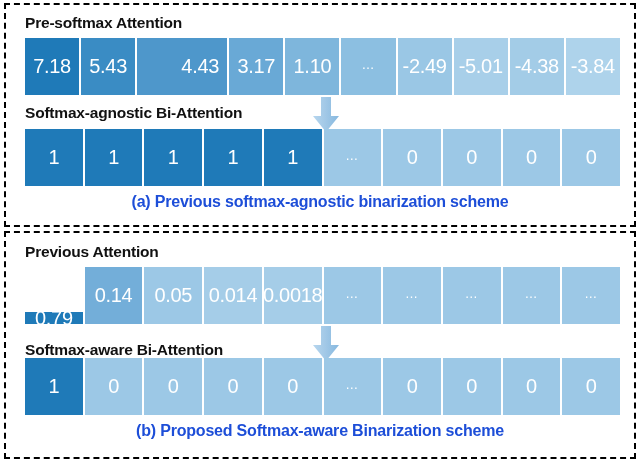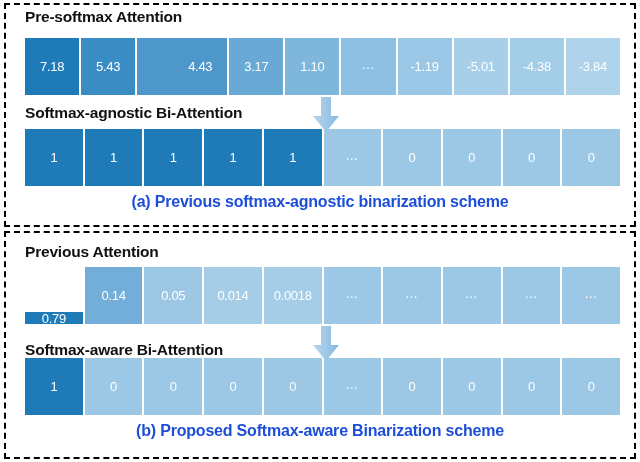--- a/index.html
+++ b/index.html
@@ -54,21 +54,21 @@
     width: 595px;
     height: 57px;
     gap: 2px;
   }
   .cell {
     flex: 1 1 0;
     display: flex;
     align-items: center;
     justify-content: center;
     color: #ffffff;
-    font-size: 13px;
+    font-size: 20px;
     font-weight: normal;
     letter-spacing: -0.3px;
     white-space: nowrap;
     overflow: hidden;
   }
   .cell.dots {
     font-size: 13px;
     letter-spacing: 1px;
     padding-bottom: 4px;
   }
@@ -84,21 +84,21 @@
     left: 0;
     width: 100%;
     text-align: center;
     font-size: 16px;
     font-weight: bold;
     letter-spacing: -0.2px;
     color: #1d4ed8;
   }
 
   
-  #label-a1 { top: 3px; }
+  #label-a1 { top: 9px; }
   #cells-a1 { top: 33px; }
   #label-a2 { top: 99px; }
   #cells-a2 { top: 124px; }
   #arrow-a  { left: 305px; top: 92px; }
   #caption-a{ top: 188px; }
 
   
   #label-b1 { top: 10px; }
   #cells-b1 { top: 34px; }
   #label-b2 { top: 108px; }
@@ -116,21 +116,21 @@
 
       <div class="row-label" id="label-a1">Pre-softmax Attention</div>
 
       <div class="cells" id="cells-a1">
           <div class="cell" style="background: rgb(31, 122, 184);">7.18</div>
           <div class="cell" style="background: rgb(58, 140, 196);">5.43</div>
           <div class="cell" style="background: rgb(78, 151, 203); padding-left: 36px;">4.43</div>
           <div class="cell" style="background: rgb(105, 169, 214);">3.17</div>
           <div class="cell" style="background: rgb(126, 182, 220);">1.10</div>
           <div class="cell dots" style="background: rgb(140, 191, 225);">…</div>
-          <div class="cell" style="background: rgb(154, 199, 229);">-1.19</div>
+          <div class="cell" style="background: rgb(154, 199, 229);">-2.49</div>
           <div class="cell" style="background: rgb(168, 207, 233);">-5.01</div>
           <div class="cell" style="background: rgb(163, 204, 231);">-4.38</div>
           <div class="cell" style="background: rgb(174, 211, 235);">-3.84</div>
         </div>
 
       <div class="row-label" id="label-a2">Softmax-agnostic Bi-Attention</div>
 
       <div class="arrow" id="arrow-a">
         <svg viewBox="0 0 30 36" width="30" height="36" aria-hidden="true">
           <defs>

